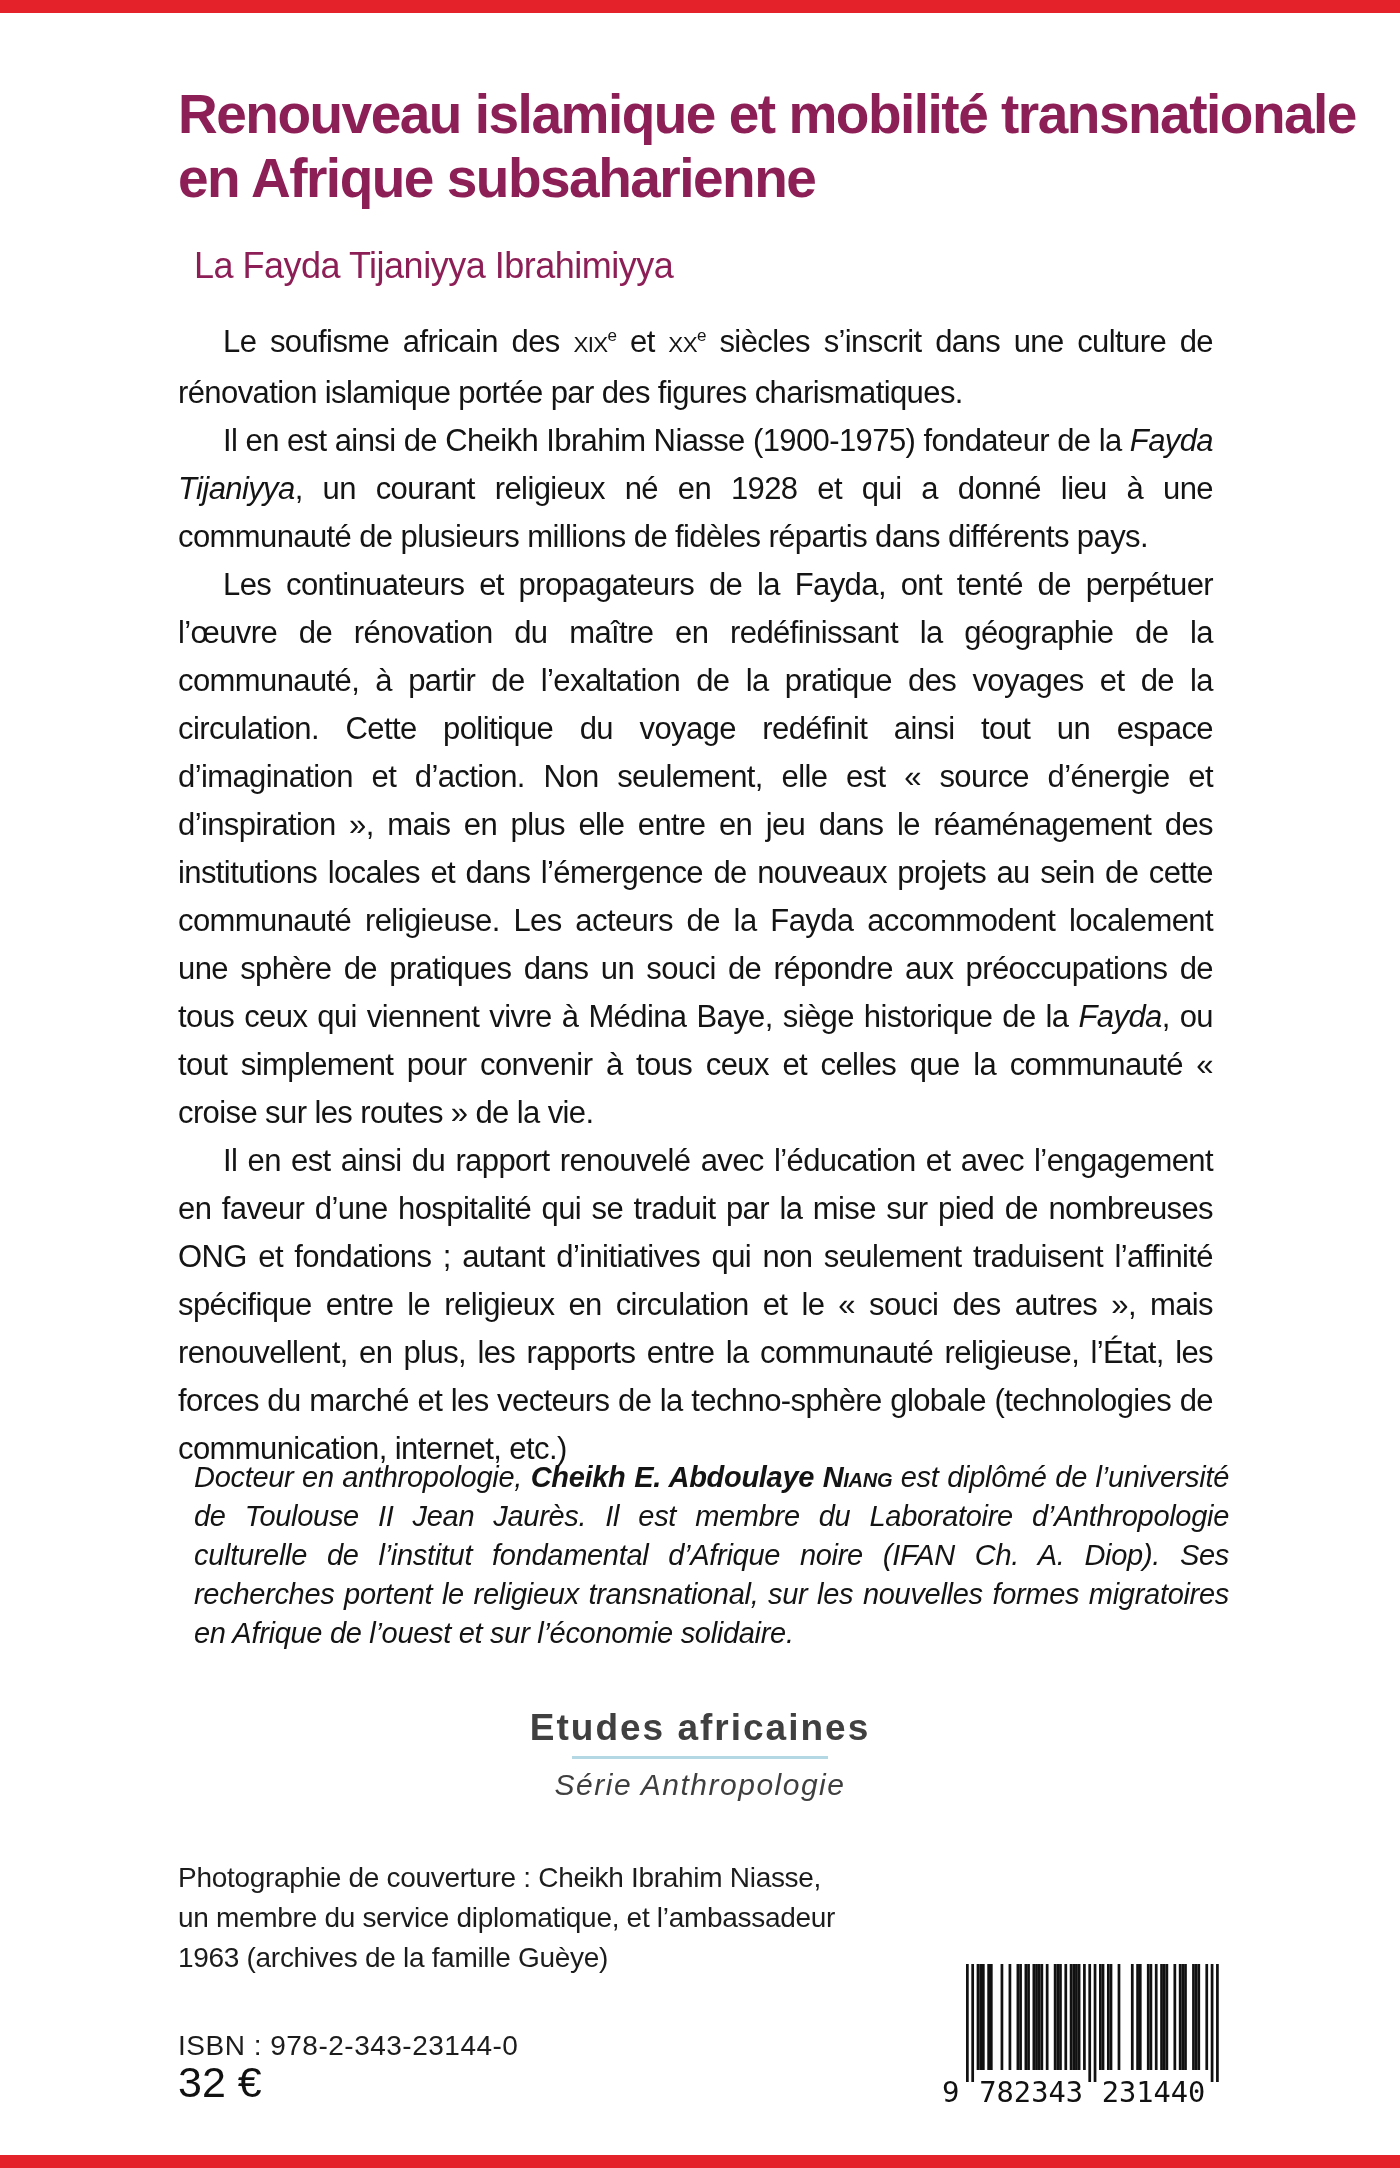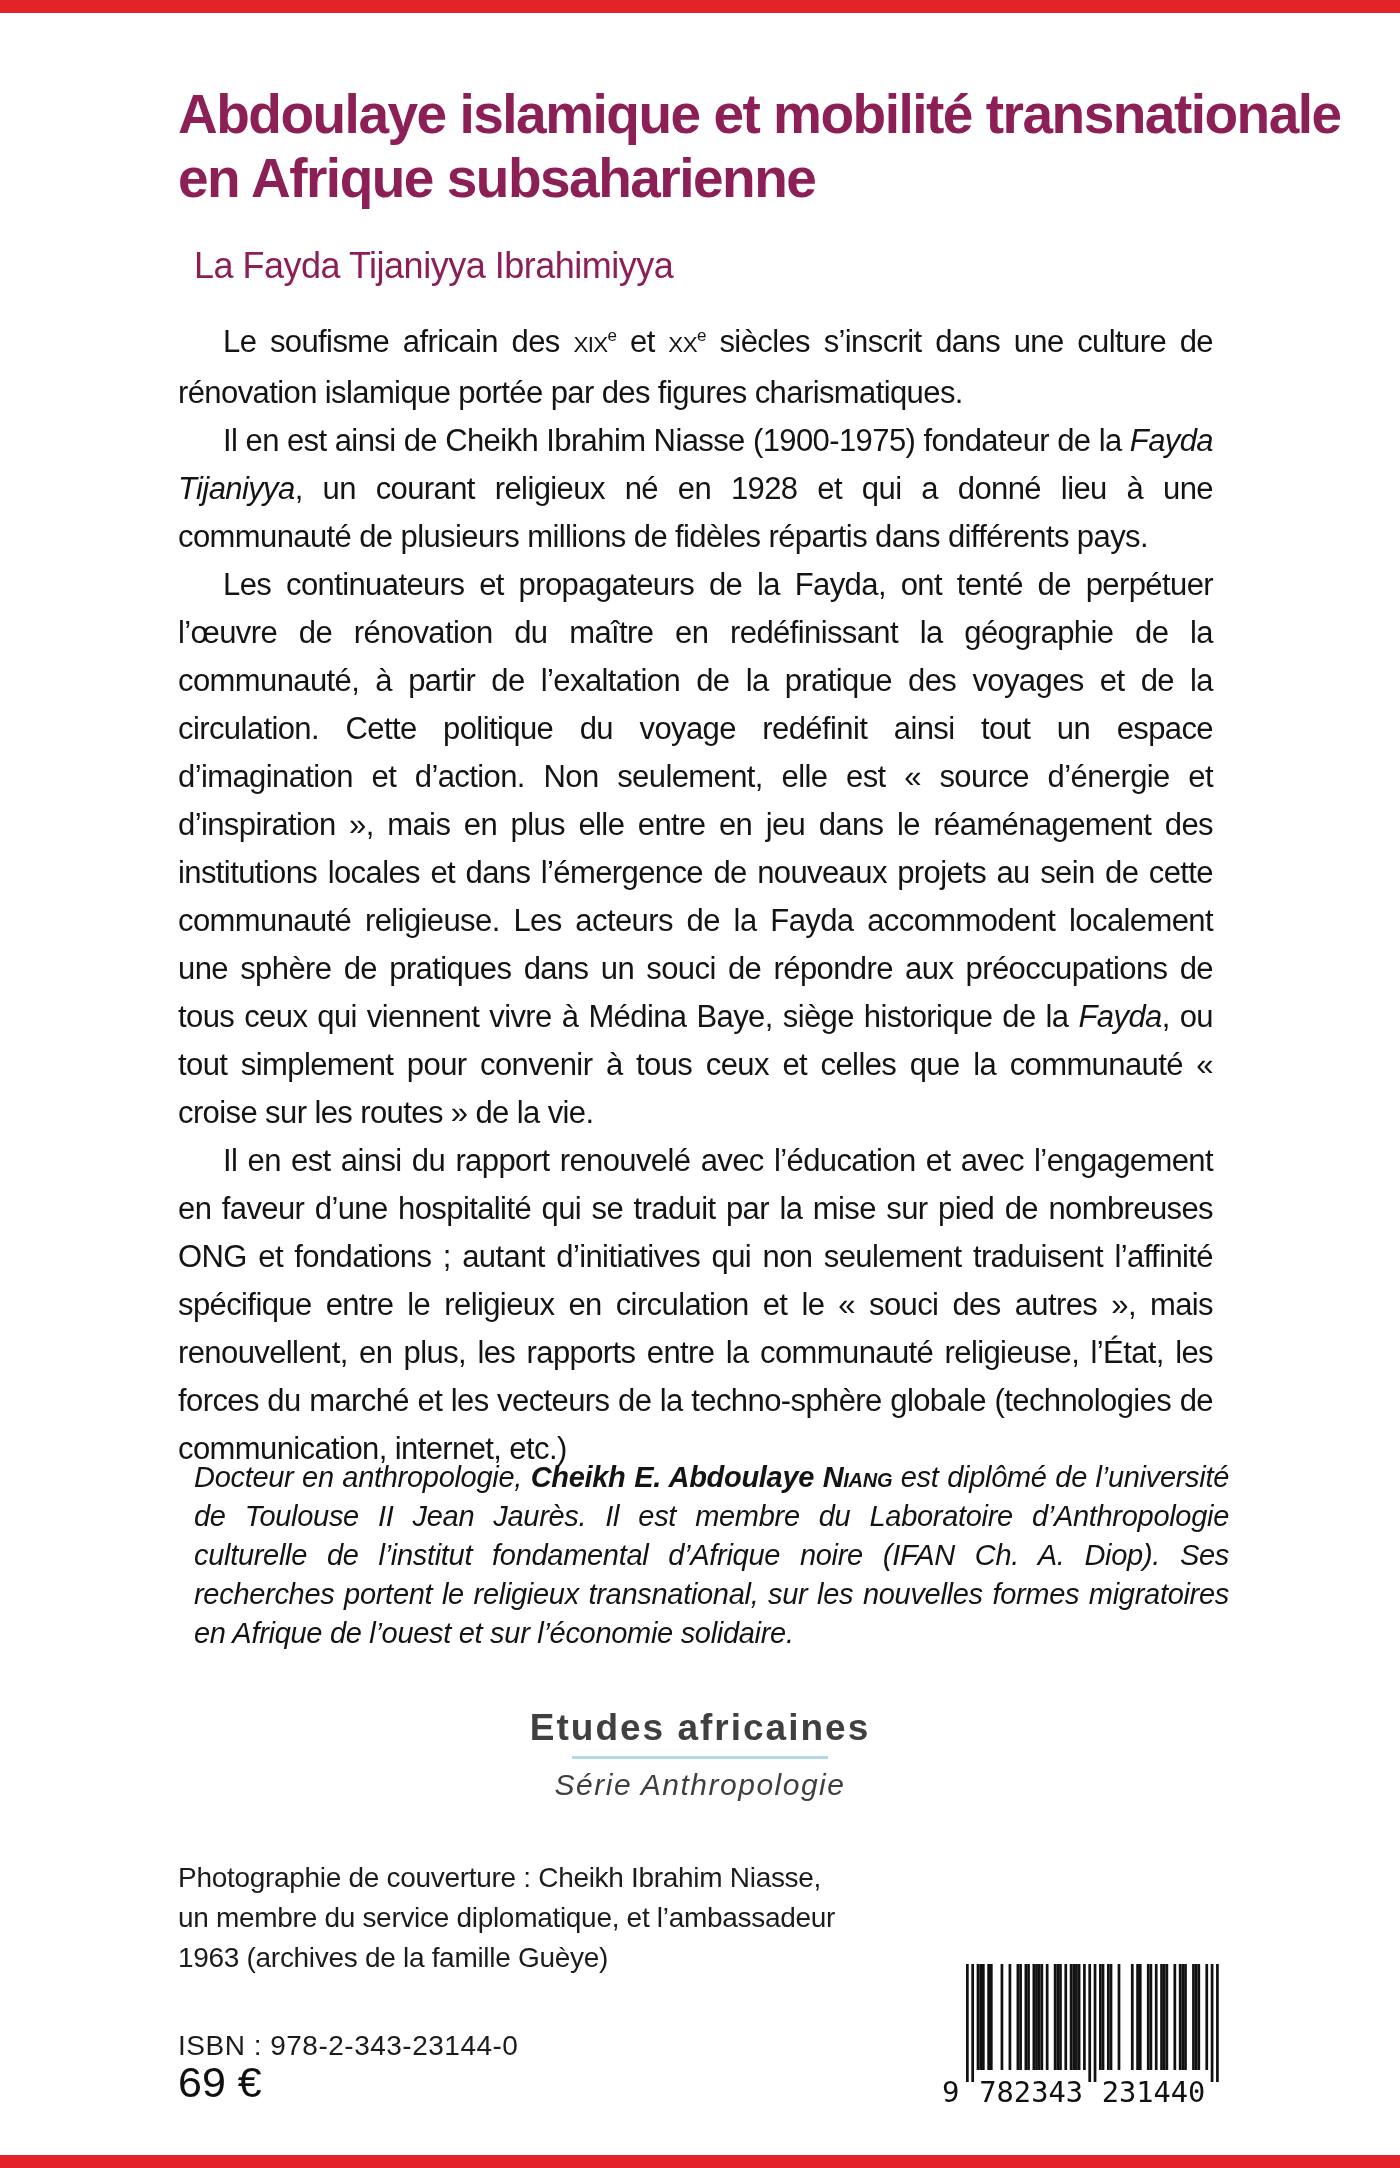--- a/index.html
+++ b/index.html
@@ -75,21 +75,21 @@
   .bc-txt{font-family:"DejaVu Sans Mono",monospace;font-size:29px;}
 </style>
 </head>
 <body>
 
 <div class="band band-top"></div>
 
 <main class="page">
 
   <h1 class="title">
-    <span class="tl">Abdoulaye islamique et mobilité transnationale</span>
+    <span class="tl">Renouveau islamique et mobilité transnationale</span>
     <span class="tl">en Afrique subsaharienne</span>
   </h1>
 
   <h2 class="subtitle">La Fayda Tijaniyya Ibrahimiyya</h2>
 
   <section class="body-text">
     <p><span>Le soufisme africain des </span><span class="seg-rn">XIX</span><span class="seg-sup">e</span><span> et </span><span class="seg-rn">XX</span><span class="seg-sup">e</span><span> siècles s’inscrit dans une culture de rénovation islamique portée par des figures charismatiques.</span></p>
     <p><span>Il en est ainsi de Cheikh Ibrahim Niasse (1900-1975) fondateur de la </span><span class="seg-i">Fayda Tijaniyya</span><span>, un courant religieux né en 1928 et qui a donné lieu à une communauté de plusieurs millions de fidèles répartis dans différents pays.</span></p>
     <p><span>Les continuateurs et propagateurs de la Fayda, ont tenté de perpétuer l’œuvre de rénovation du maître en redéfinissant la géographie de la communauté, à partir de l’exaltation de la pratique des voyages et de la circulation. Cette politique du voyage redéfinit ainsi tout un espace d’imagination et d’action. Non seulement, elle est « source d’énergie et d’inspiration », mais en plus elle entre en jeu dans le réaménagement des institutions locales et dans l’émergence de nouveaux projets au sein de cette communauté religieuse. Les acteurs de la Fayda accommodent localement une sphère de pratiques dans un souci de répondre aux préoccupations de tous ceux qui viennent vivre à Médina Baye, siège historique de la </span><span class="seg-i">Fayda</span><span>, ou tout simplement pour convenir à tous ceux et celles que la communauté « croise sur les routes » de la vie.</span></p>
     <p><span>Il en est ainsi du rapport renouvelé avec l’éducation et avec l’engagement en faveur d’une hospitalité qui se traduit par la mise sur pied de nombreuses ONG et fondations ; autant d’initiatives qui non seulement traduisent l’affinité spécifique entre le religieux en circulation et le « souci des autres », mais renouvellent, en plus,  les rapports entre la communauté religieuse, l’État, les forces du marché et les vecteurs de la techno-sphère globale (technologies de communication, internet, etc.)</span></p>
@@ -103,21 +103,21 @@
     <div class="series-sub">Série Anthropologie</div>
   </div>
 
   <div class="credit">
     <div>Photographie de couverture : Cheikh Ibrahim Niasse,</div>
     <div>un membre du service diplomatique, et l’ambassadeur</div>
     <div>1963 (archives de la famille Guèye)</div>
   </div>
 
   <div class="isbn">ISBN : 978-2-343-23144-0</div>
-  <div class="price">69 €</div>
+  <div class="price">32 €</div>
 
   <div class="barcode"><svg width="290" height="142" viewBox="0 0 290 142" xmlns="http://www.w3.org/2000/svg" fill="#111">
         <rect x="26.00" y="0" width="2.72" height="118"></rect>
         <rect x="31.32" y="0" width="2.72" height="118"></rect>
         <rect x="36.64" y="0" width="2.72" height="106"></rect>
         <rect x="39.30" y="0" width="2.72" height="106"></rect>
         <rect x="41.96" y="0" width="2.72" height="106"></rect>
         <rect x="47.28" y="0" width="2.72" height="106"></rect>
         <rect x="49.94" y="0" width="2.72" height="106"></rect>
         <rect x="60.58" y="0" width="2.72" height="106"></rect>

